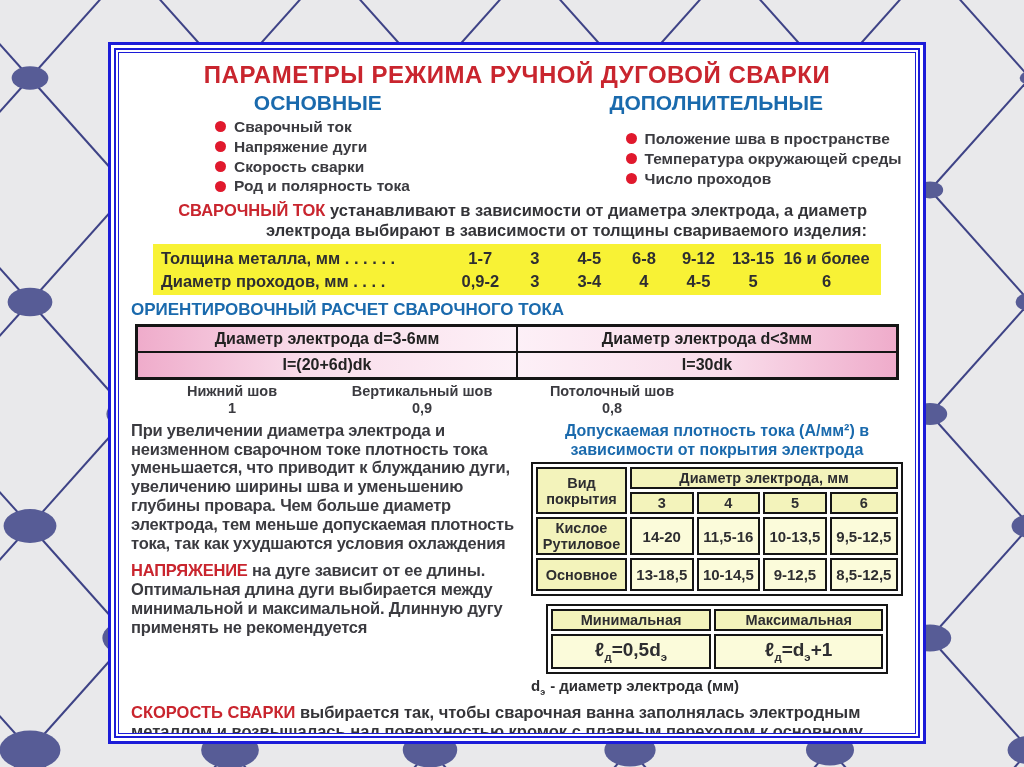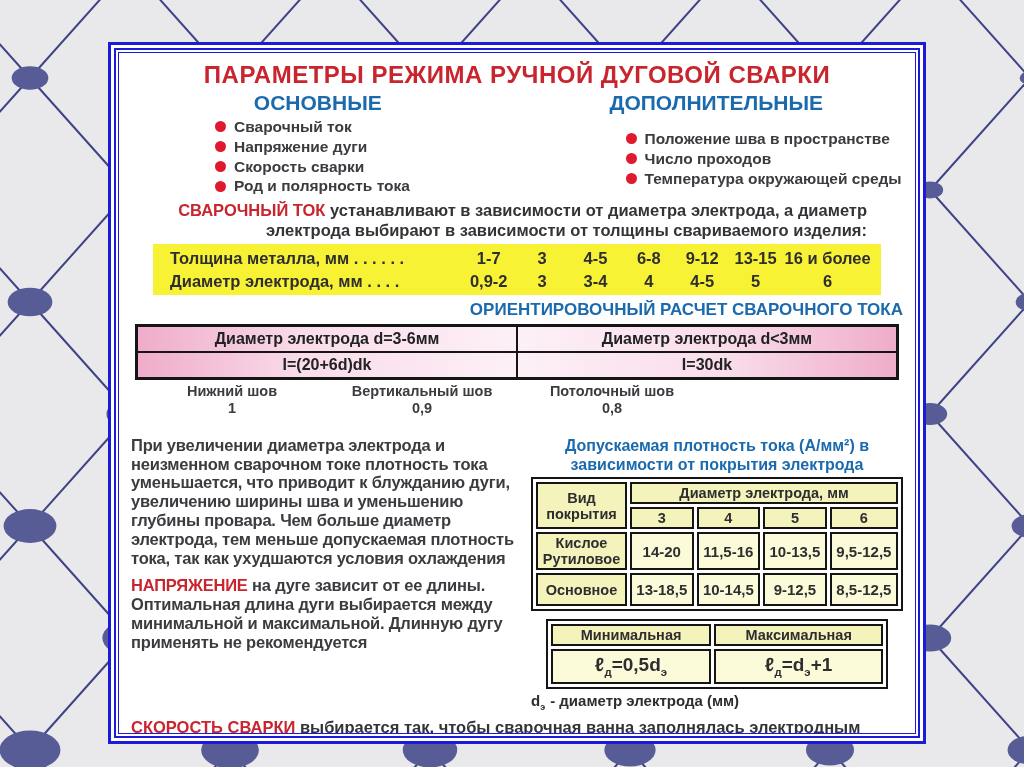--- a/index.html
+++ b/index.html
@@ -27,38 +27,38 @@
               color:var(--text-dark,#3b3b40); line-height:1.28; }
   .dot { display:inline-block; width:11px; height:11px; border-radius:50%;
          background:var(--bullet-red,#e0192d); margin-right:8px; flex:0 0 11px; }
 
   .lead { color:var(--title-red,#c9252e); font-weight:700; }
 
   .intro { text-align:right; font-size:16.5px; font-weight:700; color:#343438;
            line-height:1.17; max-width:700px; margin:5px auto 4px; }
 
   .thick { background:var(--highlight-yellow,#f8f235); margin:3px 22px; padding:3px 8px; }
-  .trow { display:flex; align-items:baseline; font-size:16.5px; font-weight:700; color:#2e2e31; line-height:1.38;margin-left:9px; }
+  .trow { display:flex; align-items:baseline; font-size:16.5px; font-weight:700; color:#2e2e31; line-height:1.38; }
   .tlabel { flex:0 0 292px; white-space:nowrap; }
   .tv { flex:1 1 0; text-align:center; }
   .tv-last { flex:1.7 1 0; }
 
-  .calc-head { text-align:right; font-size:17px; font-weight:700; color:var(--heading-blue,#1a6aad); margin:5px 0 4px; }
+  .calc-head { text-align:left; font-size:17px; font-weight:700; color:var(--heading-blue,#1a6aad); margin:5px 0 4px; }
 
   .pink { border:3px solid #151515; margin:0 4px;
           background:linear-gradient(90deg,var(--pink,#efaccb) 0%,#f9dcea 22%,var(--pink-light,#fdf0f7) 50%,#f9dcea 78%,var(--pink,#efaccb) 100%); }
   .prow { display:flex; }
   .prow2 { border-top:2px solid #151515; }
   .pcell { flex:1; text-align:center; font-size:16px; font-weight:700; color:#222; padding:3px 0; }
   .pcell + .pcell { border-left:2px solid #151515; }
 
   .coefrow { display:grid; grid-template-columns:1fr 1fr 1fr 1fr; margin:3px 6px 0; }
   .coef { text-align:center; font-size:14.5px; font-weight:700; color:#3b3b40; line-height:1.15; }
 
-  .twocol { display:flex; margin-top:19px; gap:10px; }
+  .twocol { display:flex; margin-top:4px; gap:10px; }
   .leftcol { flex:0 0 390px; }
   .rightcol { flex:1; }
   .para { font-size:16.5px; font-weight:700; color:#3b3b40; line-height:1.14; letter-spacing:-0.2px; }
   .vpara { margin-top:9px; }
   .blue-head { text-align:center; font-size:16px; font-weight:700; color:var(--heading-blue,#1a6aad); line-height:1.2; margin-bottom:3px; }
 
   table.dtable, table.mmtable { width:100%; border-collapse:separate; border-spacing:3px;
         border:2px solid #151515; background:#fff; }
   .dtable td, .mmtable td { border:2px solid #151515; text-align:center; font-weight:700; color:#2e2e31; }
   .hc { background:var(--cream,#f3f3bb); font-size:14.5px; padding:1px 2px; }
@@ -326,25 +326,25 @@
           </section>
           <section class="pcol pcol-right">
             <h2>ДОПОЛНИТЕЛЬНЫЕ</h2>
             <ul class="blist">
               <li>
                   <span class="dot"></span>
                   <span>Положение шва в пространстве</span>
                 </li>
               <li>
                   <span class="dot"></span>
+                  <span>Температура окружающей среды</span>
+                </li>
+              <li>
+                  <span class="dot"></span>
                   <span>Число проходов</span>
-                </li>
-              <li>
-                  <span class="dot"></span>
-                  <span>Температура окружающей среды</span>
                 </li>
             </ul>
           </section>
         </div>
 
         <p class="intro">
           <span class="lead">СВАРОЧНЫЙ ТОК</span>
           <span>устанавливают в зависимости от диаметра электрода, а диаметр электрода выбирают в зависимости от толщины свариваемого изделия:</span>
         </p>
 
@@ -353,21 +353,21 @@
             <span class="tlabel">Толщина металла, мм . . . . . .</span>
             <span class="tv">1-7</span>
             <span class="tv">3</span>
             <span class="tv">4-5</span>
             <span class="tv">6-8</span>
             <span class="tv">9-12</span>
             <span class="tv">13-15</span>
             <span class="tv tv-last">16 и более</span>
           </div>
           <div class="trow">
-            <span class="tlabel">Диаметр электрода, мм . . . .</span>
+            <span class="tlabel">Диаметр проходов, мм . . . .</span>
             <span class="tv">0,9-2</span>
             <span class="tv">3</span>
             <span class="tv">3-4</span>
             <span class="tv">4</span>
             <span class="tv">4-5</span>
             <span class="tv">5</span>
             <span class="tv tv-last">6</span>
           </div>
         </div>
 

